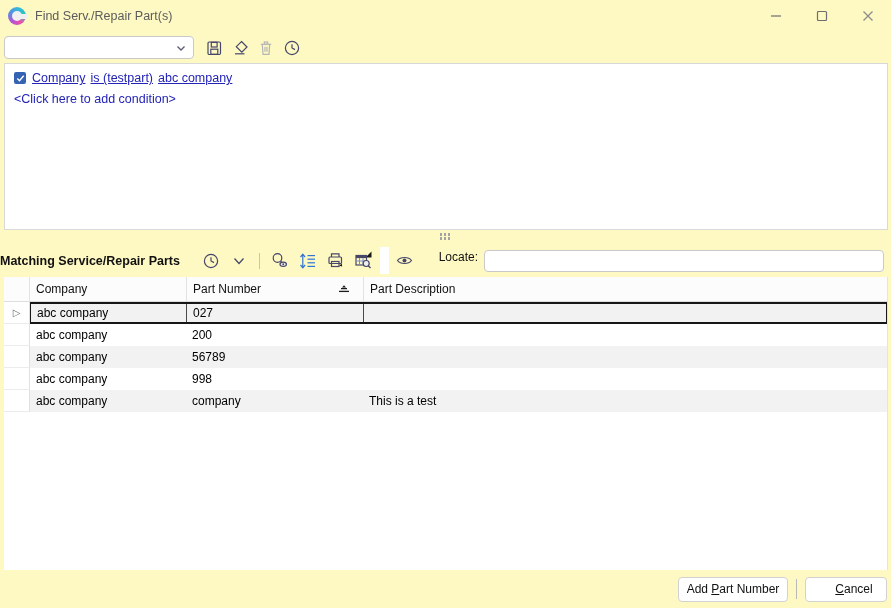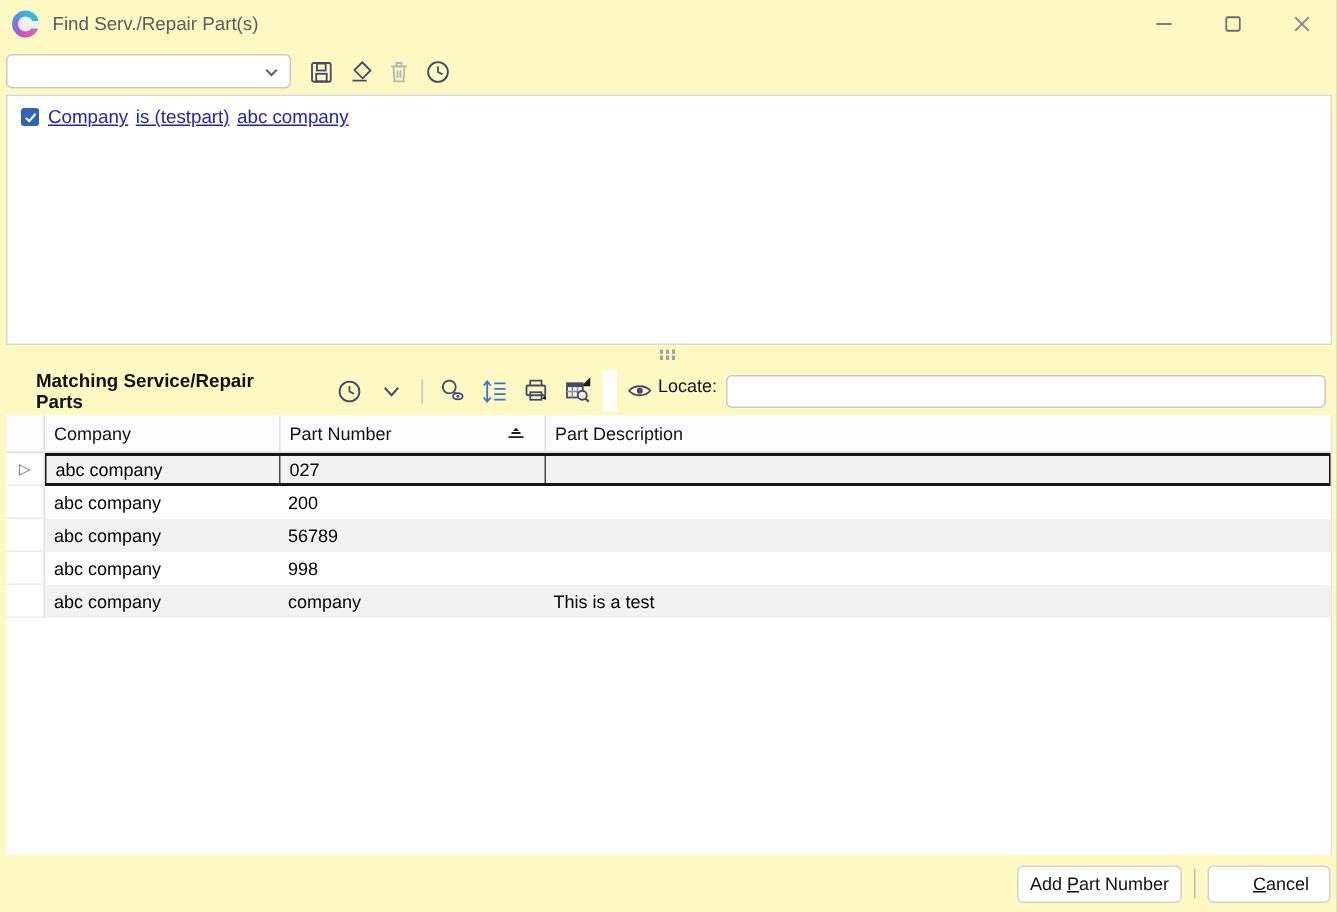--- a/index.html
+++ b/index.html
@@ -43,21 +43,21 @@
   .add-condition { margin-top:7px; color:#2323b8; font-size:12.5px; }
 
   
   .splitter { position:absolute; top:230px; left:0; right:0; height:14px;
     display:flex; align-items:center; justify-content:center; }
   .grip { display:grid; grid-template-columns:repeat(3, 4px); grid-template-rows:repeat(2, 4px); }
   .grip i { width:2.5px; height:2.5px; background:#a3a3a3; }
 
   
   .section-bar { position:absolute; top:244px; left:0; right:0; height:33px;
-    display:flex; align-items:center; padding:0 7px 0 24px; }
+    display:flex; align-items:center; padding:0 7px 0 0; }
   .section-title { font-weight:bold; font-size:12.5px; color:#111; }
   .section-icons { display:flex; align-items:center; gap:4px; margin-left:19px; color:#474769; }
   .vsep { width:1px; height:16px; background:#c4c4c4; margin:0 4px; }
   .active-strip { width:9px; height:27px; background:#fff; }
   .locate-group { margin-left:auto; display:flex; align-items:flex-start; }
   .locate-label { margin-right:6px; color:#111; }
   .locate-input { width:400px; height:22px; background:#fff; border:1px solid #c9c9c9;
     border-radius:4px; padding:0 6px; font-family:inherit; font-size:12px; outline:none; }
 
   
@@ -174,20 +174,21 @@
         <svg width="9" height="9" viewBox="0 0 9 9">
             <polyline points="1.3,4.6 3.5,6.8 7.7,1.8" fill="none" stroke="#fff" stroke-width="1.4"></polyline>
           </svg>
       </div>
       <div class="cond-links">
         <span class="cond-link">Company</span>
         <span class="cond-link">is (testpart)</span>
         <span class="cond-link">abc company</span>
       </div>
     </div>
+    <div class="add-condition">&lt;Click here to add condition&gt;</div>
   </div>
 
   <div class="splitter">
     <div class="grip">
         <i></i>
         <i></i>
         <i></i>
         <i></i>
         <i></i>
         <i></i>

